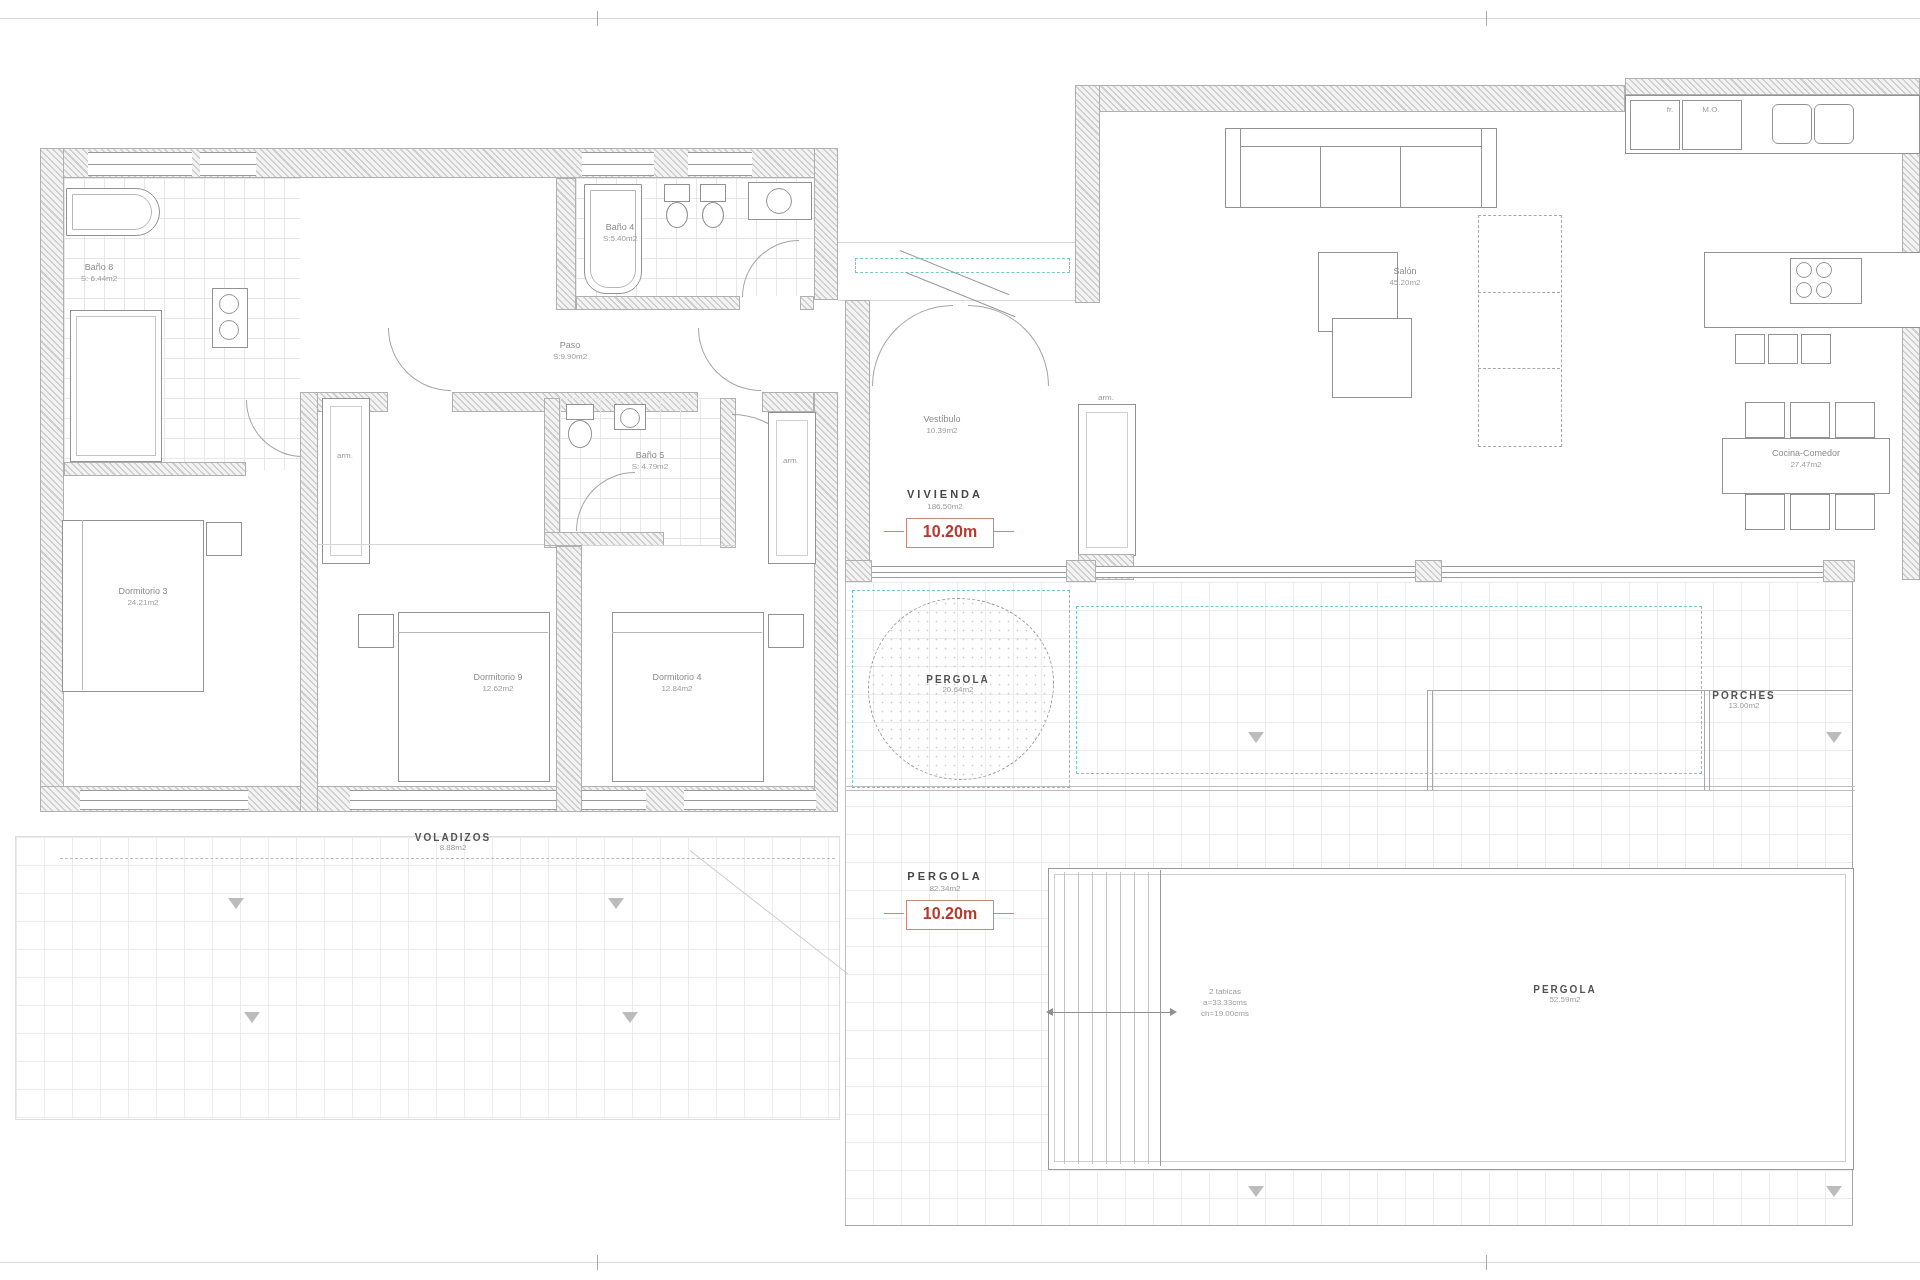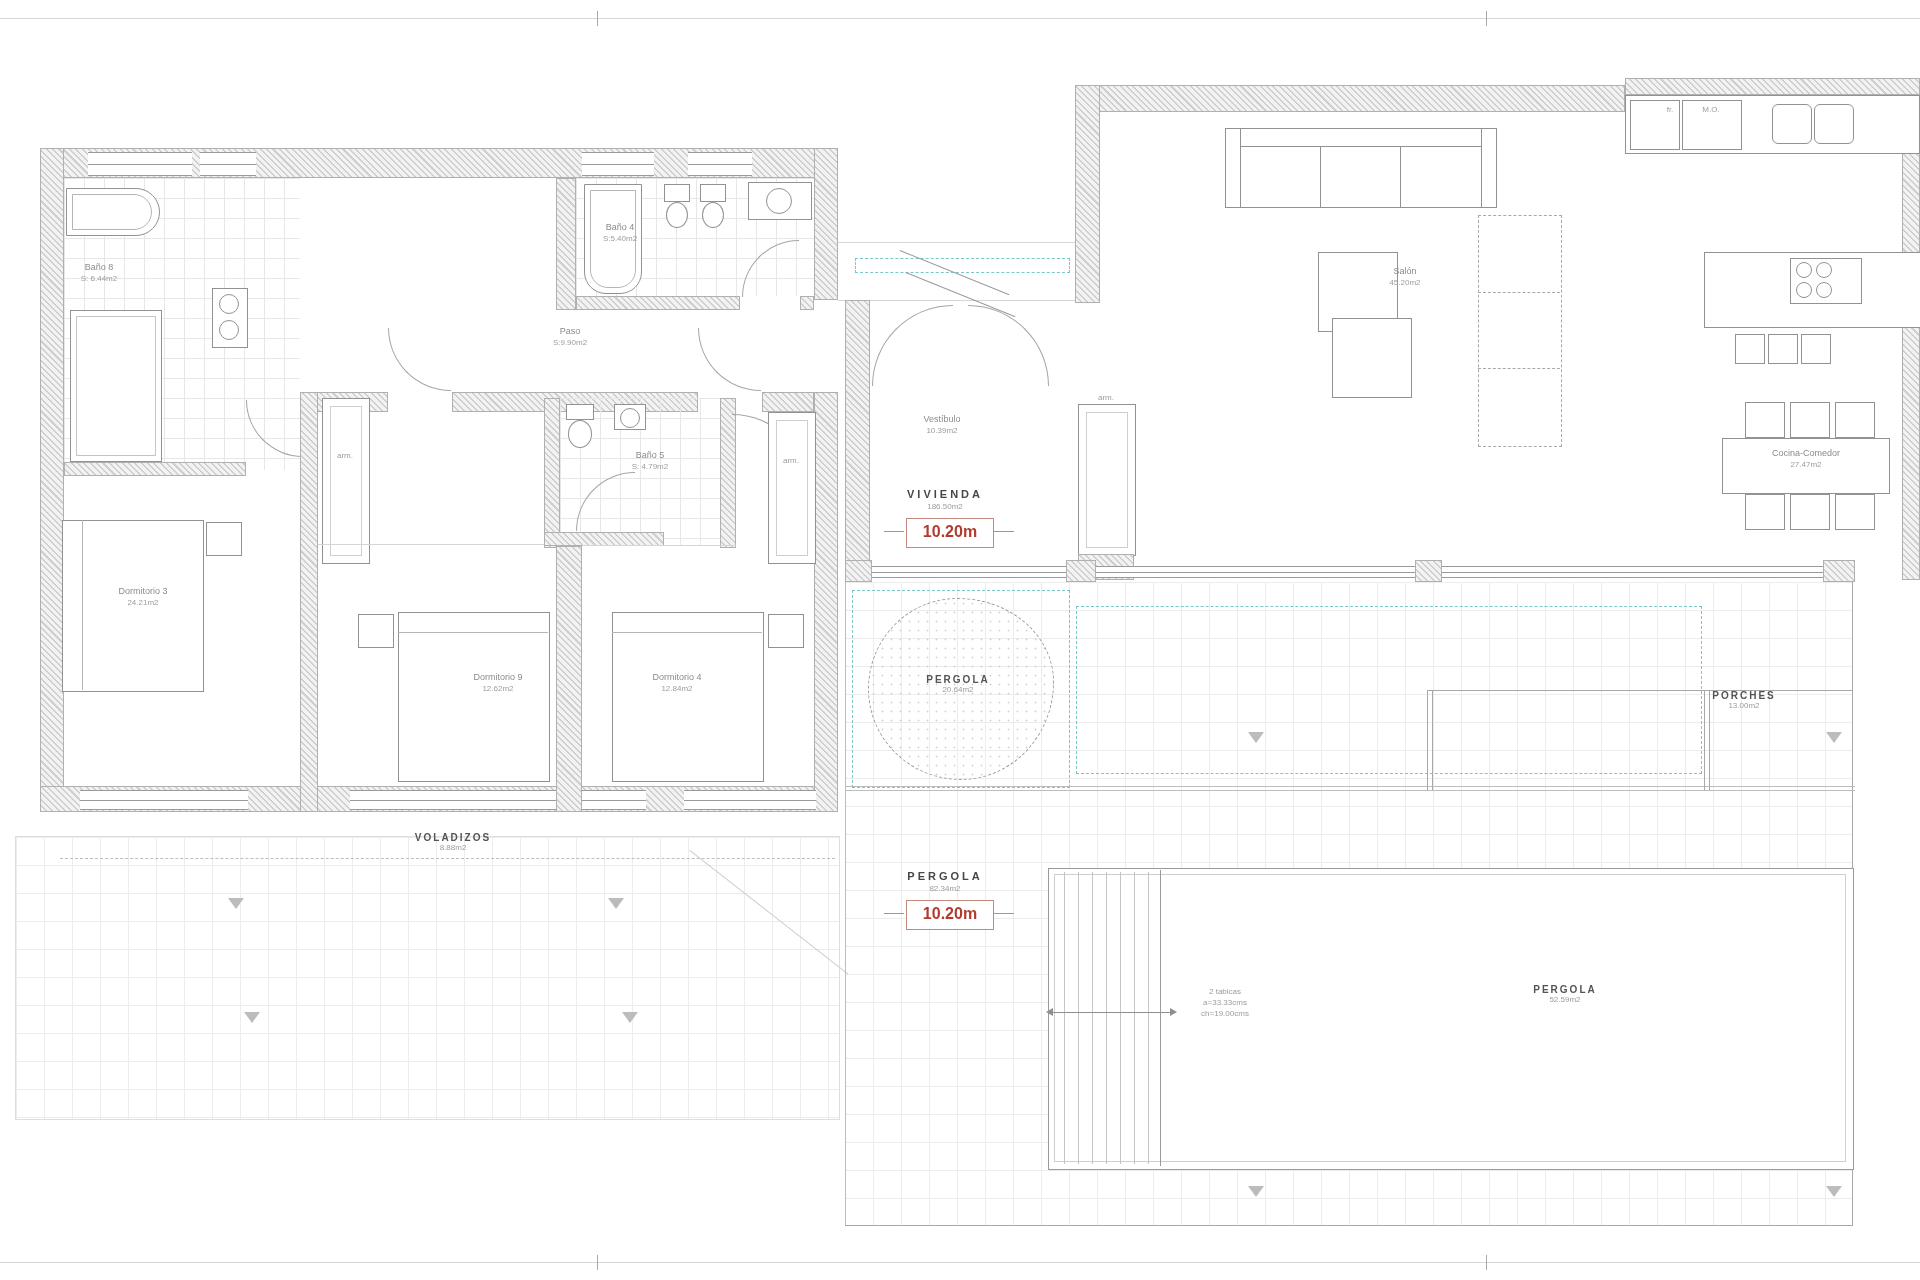--- a/index.html
+++ b/index.html
@@ -93,21 +93,21 @@
   <div class="a f" style="left:700px;top:184px;width:24px;height:16px"></div>
   <div class="a circ" style="left:702px;top:202px;width:20px;height:24px"></div>
   <div class="a f" style="left:748px;top:182px;width:62px;height:36px"></div>
   <div class="a circ" style="left:766px;top:188px;width:24px;height:24px"></div>
   <div class="a" style="left:742px;top:240px;width:56px;height:56px;border-left:1px solid #a5a5a5;border-top:1px solid #a5a5a5;border-radius:100% 0 0 0"></div>
   <div class="a lbl" style="left:580px;top:222px;width:80px">
     <span>Baño 4</span>
     <span class="ar">S:5.40m2</span>
   </div>
 
-  <div class="a lbl" style="left:535px;top:326px;width:70px">
+  <div class="a lbl" style="left:535px;top:340px;width:70px">
     <span>Paso</span>
     <span class="ar">S:9.90m2</span>
   </div>
   <div class="a wall" style="left:300px;top:392px;width:88px;height:20px"></div>
   <div class="a wall" style="left:452px;top:392px;width:246px;height:20px"></div>
   <div class="a wall" style="left:762px;top:392px;width:52px;height:20px"></div>
   <div class="a" style="left:388px;top:328px;width:62px;height:62px;border-left:1px solid #a5a5a5;border-bottom:1px solid #a5a5a5;border-radius:0 0 0 100%"></div>
   <div class="a" style="left:698px;top:328px;width:62px;height:62px;border-left:1px solid #a5a5a5;border-bottom:1px solid #a5a5a5;border-radius:0 0 0 100%"></div>
   <div class="a wall" style="left:300px;top:392px;width:18px;height:420px"></div>
 

